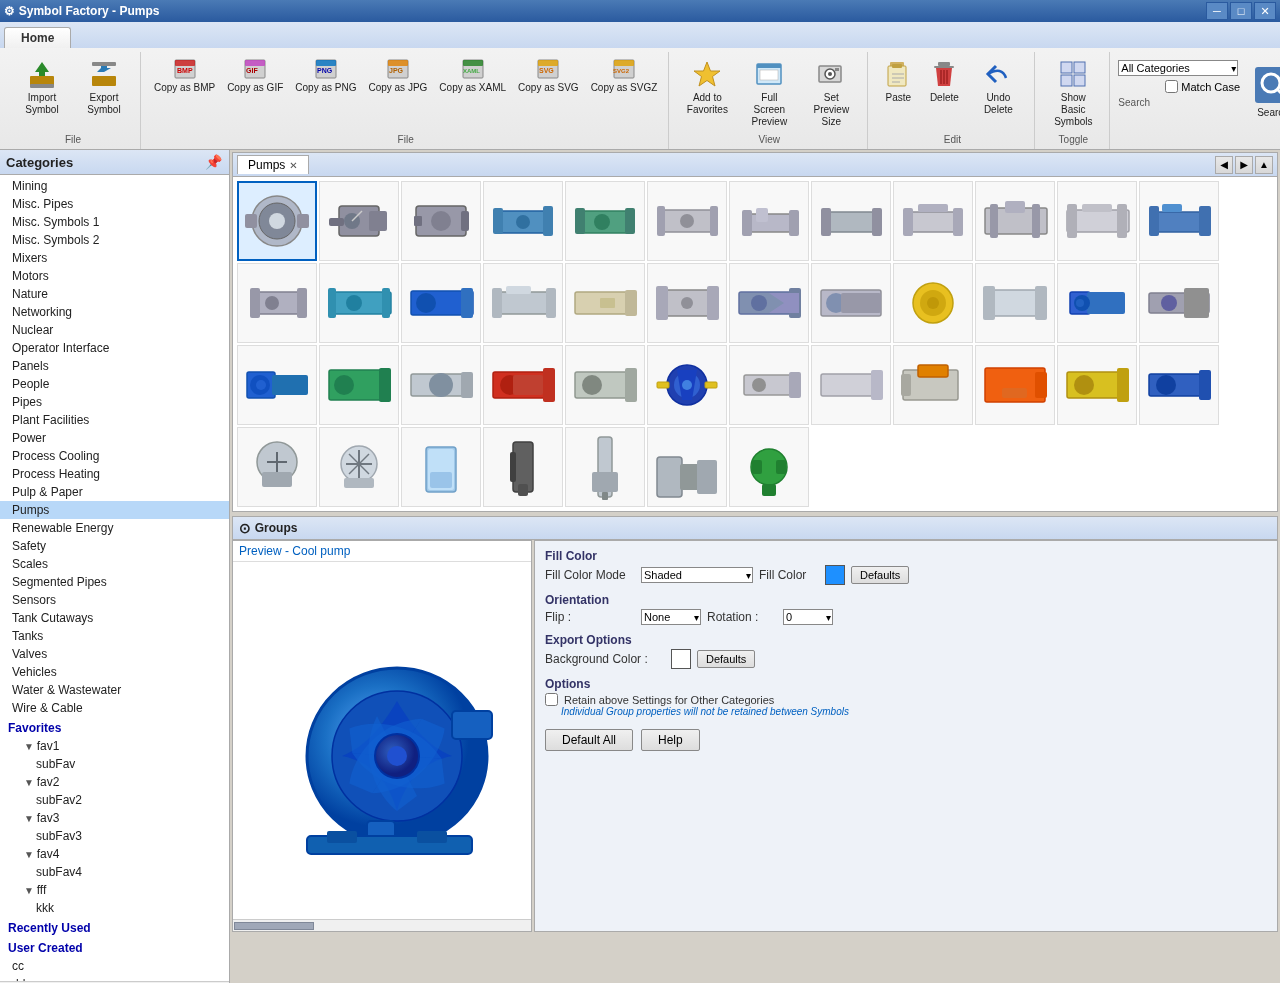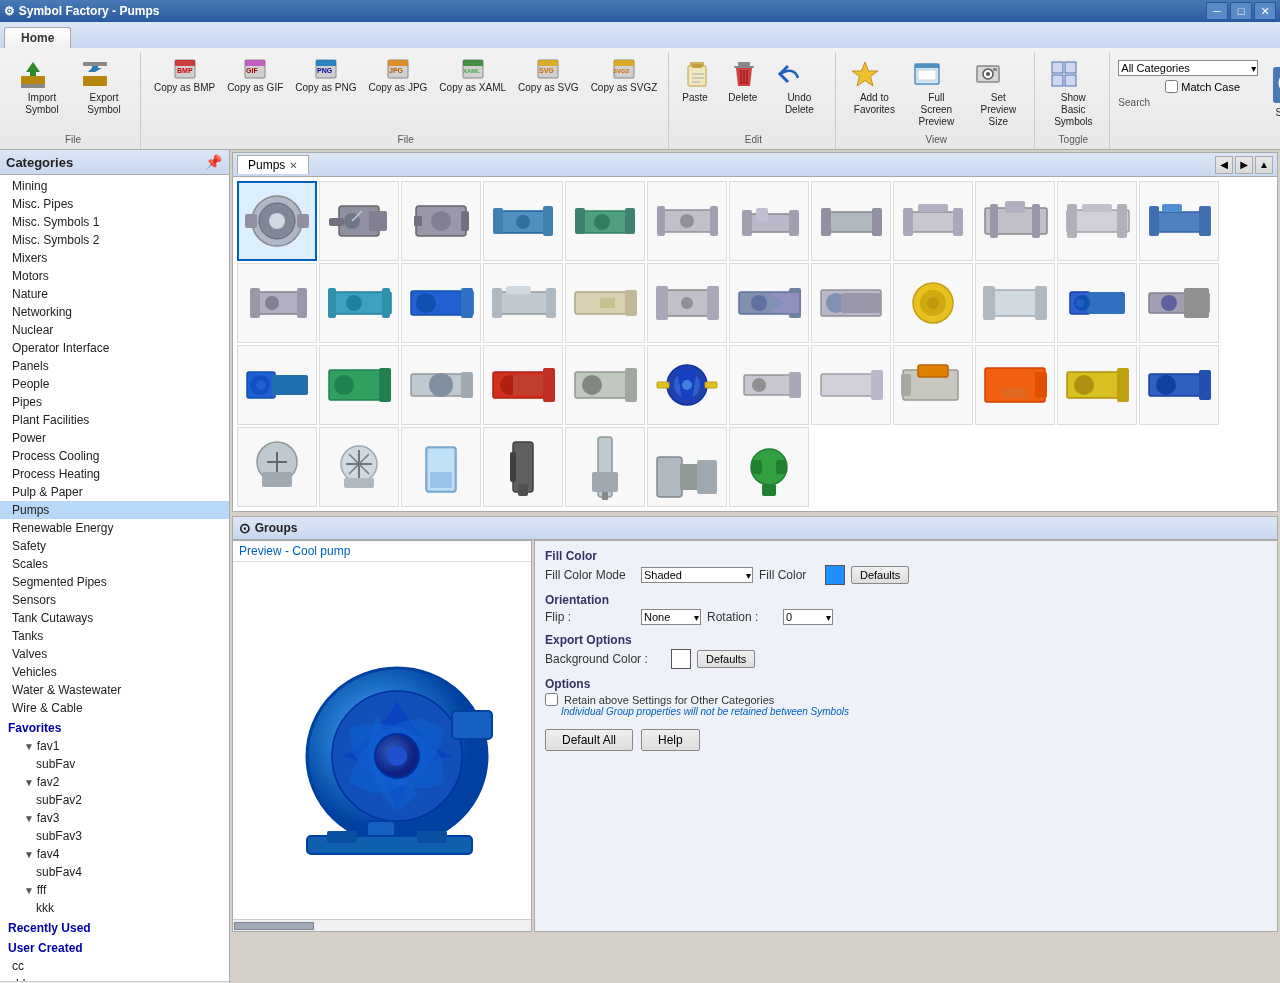--- a/index.html
+++ b/index.html
@@ -37,21 +37,21 @@
     .ribbon-group {
       display: flex; flex-direction: column; align-items: stretch;
       border-right: 1px solid #ccc; padding: 2px 6px; min-width: fit-content;
     }
     .ribbon-group:last-child { border-right: none; }
     .ribbon-group-btns { display: flex; align-items: flex-start; gap: 2px; flex: 1; }
     .ribbon-group-label {
       text-align: center; font-size: 10px; color: #555; padding-top: 2px; padding-bottom: 2px;
     }
     .ribbon-btn {
-      display: flex; flex-direction: column; align-items: flex-start; justify-content: flex-start;
+      display: flex; flex-direction: column; align-items: center; justify-content: flex-start;
       padding: 3px 4px; min-width: 44px; max-width: 60px; cursor: pointer;
       border: 1px solid transparent; border-radius: 2px; background: transparent;
       font-size: 10px; color: #222; text-align: center; gap: 2px;
     }
     .ribbon-icon { width: 32px; height: 32px; display: flex; align-items: center; justify-content: center; font-size: 22px; }
     .ribbon-icon svg { width: 32px; height: 32px; }
     .ribbon-label { font-size: 10px; line-height: 1.2; word-break: break-word; }
 
     .ribbon-btn-small {
       display: flex; flex-direction: column; align-items: center; justify-content: flex-start;
@@ -284,20 +284,55 @@
         </div>
       </div>
       <div class="ribbon-group-label">File</div>
     </div>
 
     <div class="ribbon-group">
       <div class="ribbon-group-btns">
         <div class="ribbon-btn">
           <div class="ribbon-icon">
             <svg viewBox="0 0 32 32">
+                <polygon points="16,4 19.5,13 29,13 21.5,18.5 24,28 16,22.5 8,28 10.5,18.5 3,13 12.5,13" fill="#f0c030" stroke="#c09020" stroke-width="1"></polygon>
+              </svg>
+          </div>
+          <div class="ribbon-label">Add to Favorites</div>
+        </div>
+        <div class="ribbon-btn">
+          <div class="ribbon-icon">
+            <svg viewBox="0 0 32 32">
+                <rect x="4" y="6" width="24" height="20" rx="1" fill="#d0e8f8" stroke="#5090c0" stroke-width="1.5"></rect>
+                <rect x="4" y="6" width="24" height="4" fill="#5090c0"></rect>
+                <rect x="7" y="12" width="18" height="10" fill="white" stroke="#aaa" stroke-width="0.5"></rect>
+              </svg>
+          </div>
+          <div class="ribbon-label">Full Screen Preview</div>
+        </div>
+        <div class="ribbon-btn">
+          <div class="ribbon-icon">
+            <svg viewBox="0 0 32 32">
+                <rect x="4" y="8" width="22" height="16" rx="1" fill="#d8d8d8" stroke="#888" stroke-width="1.5"></rect>
+                <circle cx="15" cy="16" r="5" fill="white" stroke="#555" stroke-width="1.5"></circle>
+                <circle cx="15" cy="16" r="2" fill="#555"></circle>
+                <rect x="20" y="10" width="4" height="3" fill="#888"></rect>
+              </svg>
+          </div>
+          <div class="ribbon-label">Set Preview Size</div>
+        </div>
+      </div>
+      <div class="ribbon-group-label">View</div>
+    </div>
+
+    <div class="ribbon-group">
+      <div class="ribbon-group-btns">
+        <div class="ribbon-btn">
+          <div class="ribbon-icon">
+            <svg viewBox="0 0 32 32">
                 <rect x="8" y="4" width="14" height="6" rx="1" fill="#d0b060"></rect>
                 <rect x="6" y="8" width="18" height="20" rx="1" fill="#f0e8c0" stroke="#c0a040" stroke-width="1"></rect>
                 <rect x="10" y="6" width="10" height="4" rx="1" fill="#c0a040"></rect>
                 <line x1="10" y1="16" x2="22" y2="16" stroke="#aaa" stroke-width="1"></line>
                 <line x1="10" y1="20" x2="22" y2="20" stroke="#aaa" stroke-width="1"></line>
                 <line x1="10" y1="24" x2="18" y2="24" stroke="#aaa" stroke-width="1"></line>
               </svg>
           </div>
           <div class="ribbon-label">Paste</div>
         </div>
@@ -325,73 +360,38 @@
         </div>
       </div>
       <div class="ribbon-group-label">Edit</div>
     </div>
 
     <div class="ribbon-group">
       <div class="ribbon-group-btns">
         <div class="ribbon-btn">
           <div class="ribbon-icon">
             <svg viewBox="0 0 32 32">
-                <polygon points="16,4 19.5,13 29,13 21.5,18.5 24,28 16,22.5 8,28 10.5,18.5 3,13 12.5,13" fill="#f0c030" stroke="#c09020" stroke-width="1"></polygon>
-              </svg>
-          </div>
-          <div class="ribbon-label">Add to Favorites</div>
-        </div>
-        <div class="ribbon-btn">
-          <div class="ribbon-icon">
-            <svg viewBox="0 0 32 32">
-                <rect x="4" y="6" width="24" height="20" rx="1" fill="#d0e8f8" stroke="#5090c0" stroke-width="1.5"></rect>
-                <rect x="4" y="6" width="24" height="4" fill="#5090c0"></rect>
-                <rect x="7" y="12" width="18" height="10" fill="white" stroke="#aaa" stroke-width="0.5"></rect>
-              </svg>
-          </div>
-          <div class="ribbon-label">Full Screen Preview</div>
-        </div>
-        <div class="ribbon-btn">
-          <div class="ribbon-icon">
-            <svg viewBox="0 0 32 32">
-                <rect x="4" y="8" width="22" height="16" rx="1" fill="#d8d8d8" stroke="#888" stroke-width="1.5"></rect>
-                <circle cx="15" cy="16" r="5" fill="white" stroke="#555" stroke-width="1.5"></circle>
-                <circle cx="15" cy="16" r="2" fill="#555"></circle>
-                <rect x="20" y="10" width="4" height="3" fill="#888"></rect>
-              </svg>
-          </div>
-          <div class="ribbon-label">Set Preview Size</div>
-        </div>
-      </div>
-      <div class="ribbon-group-label">View</div>
-    </div>
-
-    <div class="ribbon-group">
-      <div class="ribbon-group-btns">
-        <div class="ribbon-btn">
-          <div class="ribbon-icon">
-            <svg viewBox="0 0 32 32">
                 <rect x="4" y="4" width="11" height="11" fill="#d0d8f0" stroke="#5070b0" stroke-width="1"></rect>
                 <rect x="17" y="4" width="11" height="11" fill="#d0d8f0" stroke="#5070b0" stroke-width="1"></rect>
                 <rect x="4" y="17" width="11" height="11" fill="#d0d8f0" stroke="#5070b0" stroke-width="1"></rect>
                 <rect x="17" y="17" width="11" height="11" fill="#d0d8f0" stroke="#5070b0" stroke-width="1"></rect>
               </svg>
           </div>
           <div class="ribbon-label">Show Basic Symbols</div>
         </div>
       </div>
       <div class="ribbon-group-label">Toggle</div>
     </div>
 
     <div class="ribbon-group" style="border-right:none; flex-direction: column; justify-content: flex-start; padding-top:8px;">
       <div style="display:flex; align-items:flex-start; gap:6px;">
         <div style="display:flex; flex-direction:column; gap:4px;">
           <div style="display:flex; align-items:center; gap:4px;">
             <div class="select-wrapper">
-              <select class="settings-select" style="width:140px;">
+              <select class="settings-select" style="width:120px;">
                 <option>All Categories</option>
               </select>
             </div>
           </div>
           <div class="match-case-row">
             <input type="checkbox" class="settings-checkbox" style="">
             <span>Match Case</span>
           </div>
           <div style="font-size:10px; color:#555;">Search</div>
         </div>

